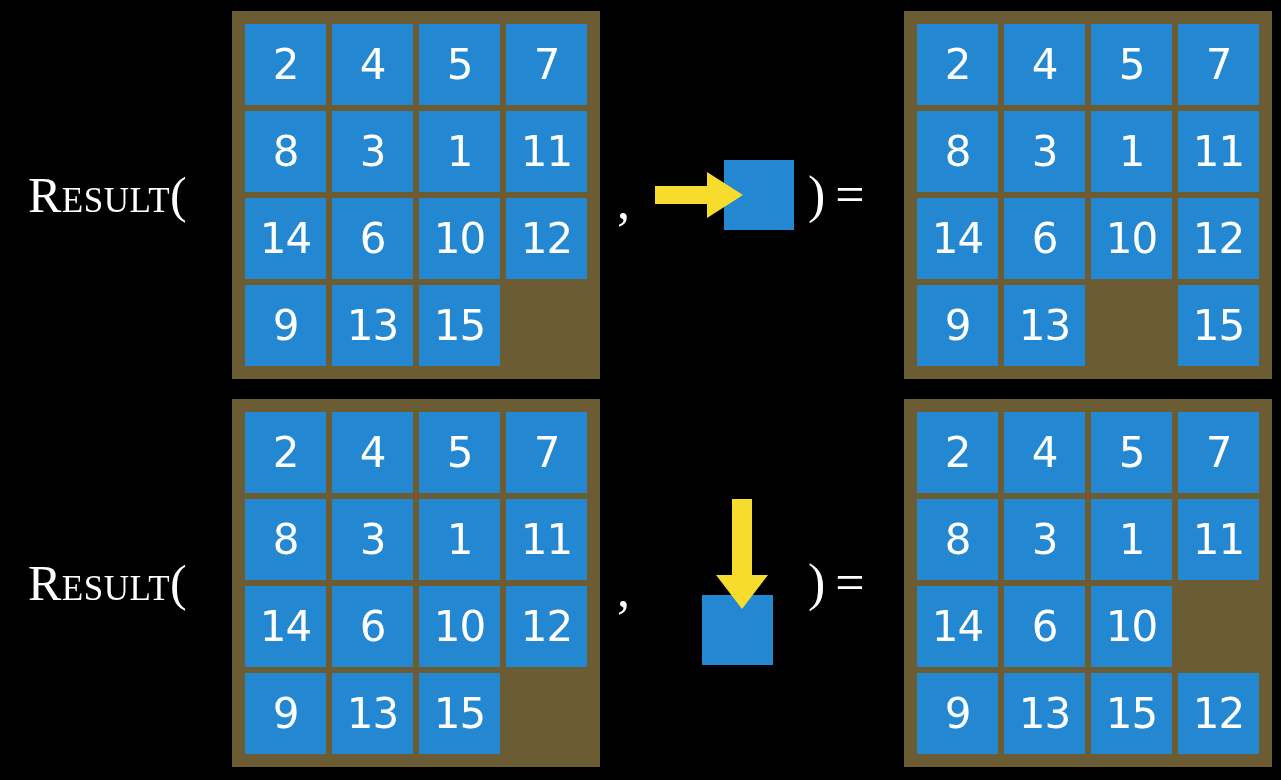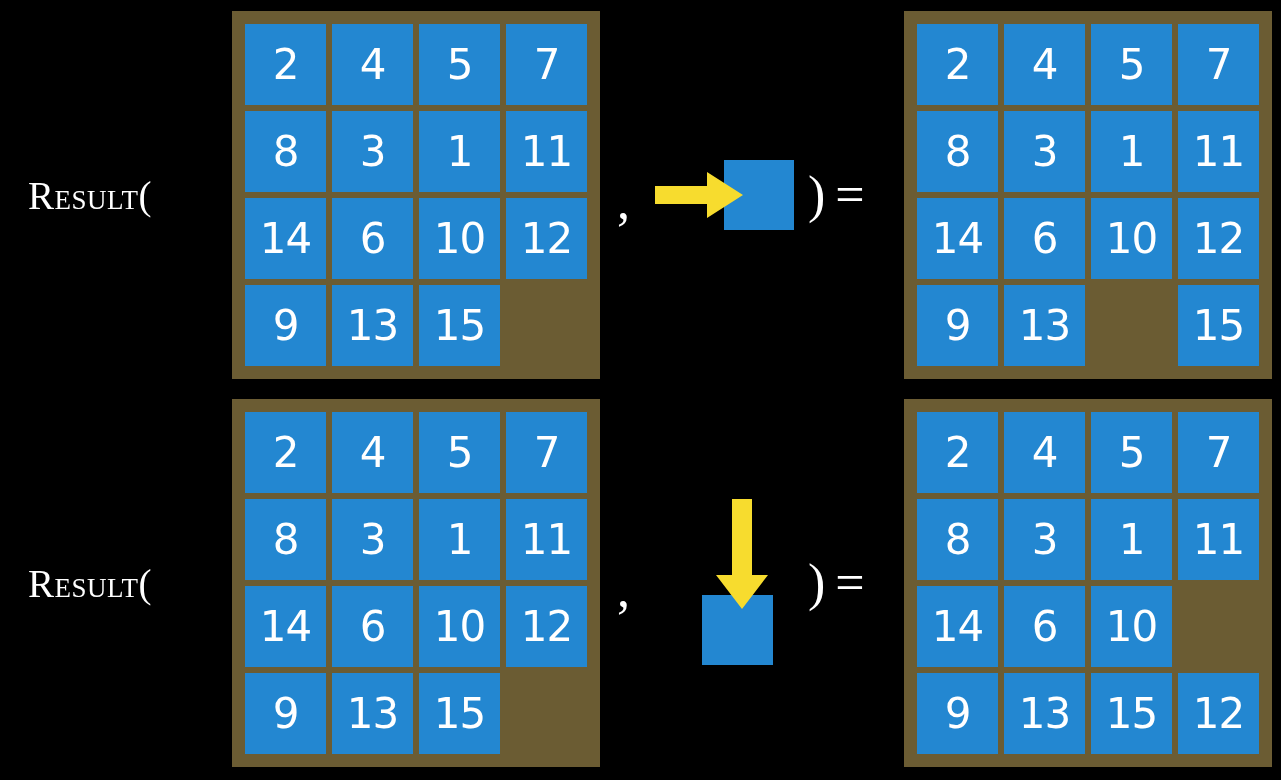--- a/index.html
+++ b/index.html
@@ -32,21 +32,21 @@
   .eq-row.row-bottom { top: 388px; }
 
   
   .result-label {
     position: absolute;
     left: 28px;
     top: 50%;
     transform: translateY(-50%);
     color: #ffffff;
     font-family: "Liberation Serif", serif;
-    font-size: 39px;
+    font-size: 50px;
     font-variant: small-caps;
     letter-spacing: 0.5px;
     white-space: nowrap;
     line-height: 1;
   }
 
   
   .comma {
     position: absolute;
     top: 50%;

